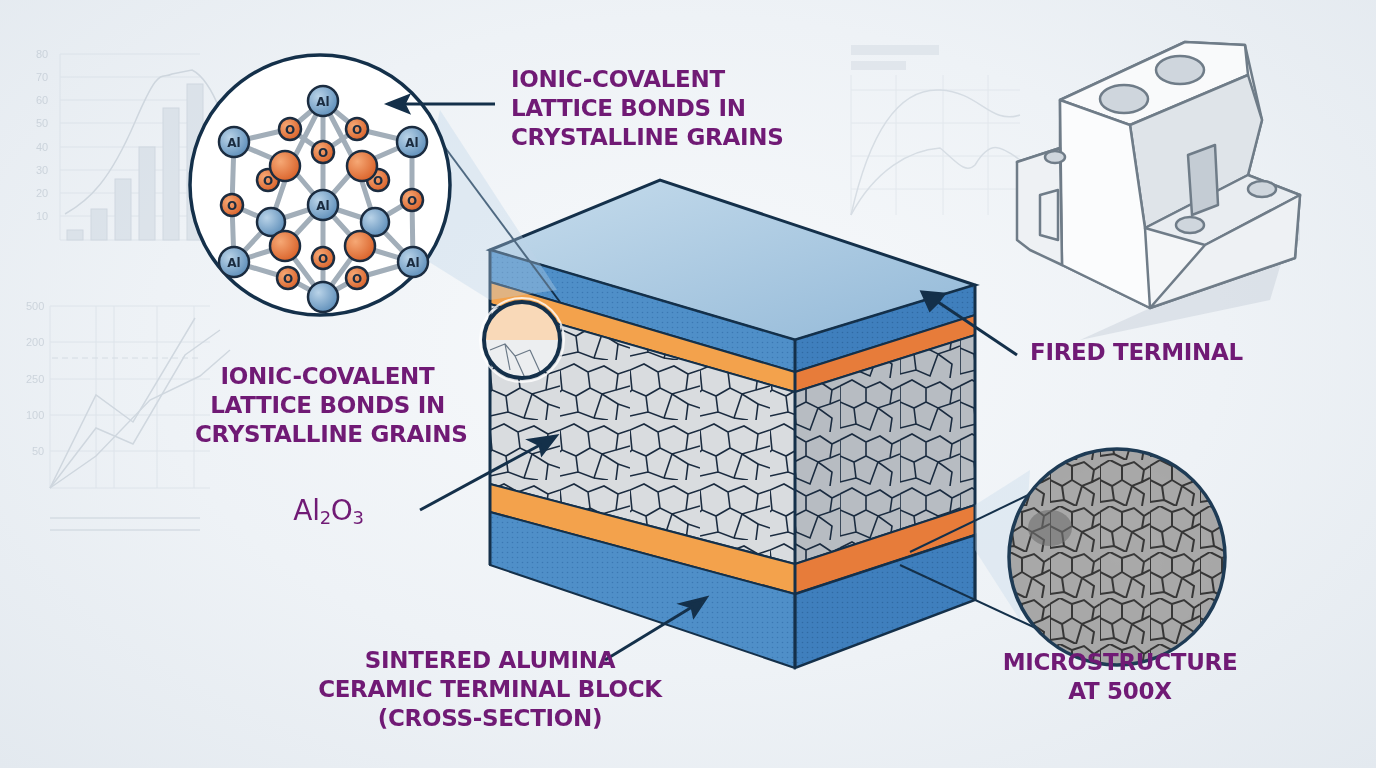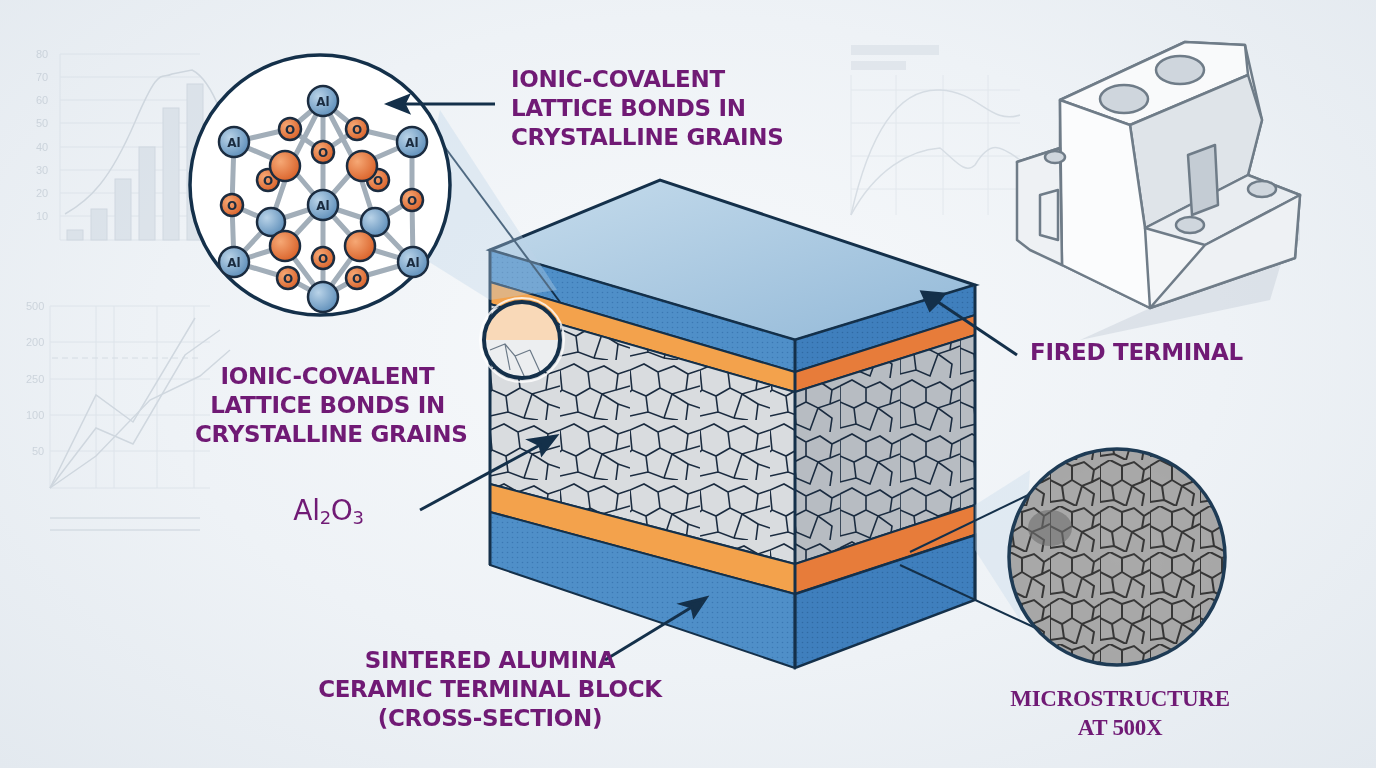--- a/index.html
+++ b/index.html
@@ -334,16 +334,16 @@
 <div class="label center" style="left:300px;top:646px;width:380px;">
   <div>SINTERED ALUMINA</div>
   <div>CERAMIC TERMINAL BLOCK</div>
   <div>(CROSS-SECTION)</div>
 </div>
 
 <div class="label left" style="left:1030px;top:338px;">
   <div>FIRED TERMINAL</div>
 </div>
 
-<div class="label center" style="left:1000px;top:684px;width:240px;font-family:Liberation Serif, serif;">
+<div class="label center" style="left:1000px;top:648px;width:240px;">
   <div>MICROSTRUCTURE</div>
   <div>AT 500X</div>
 </div>
 
 </body></html>

